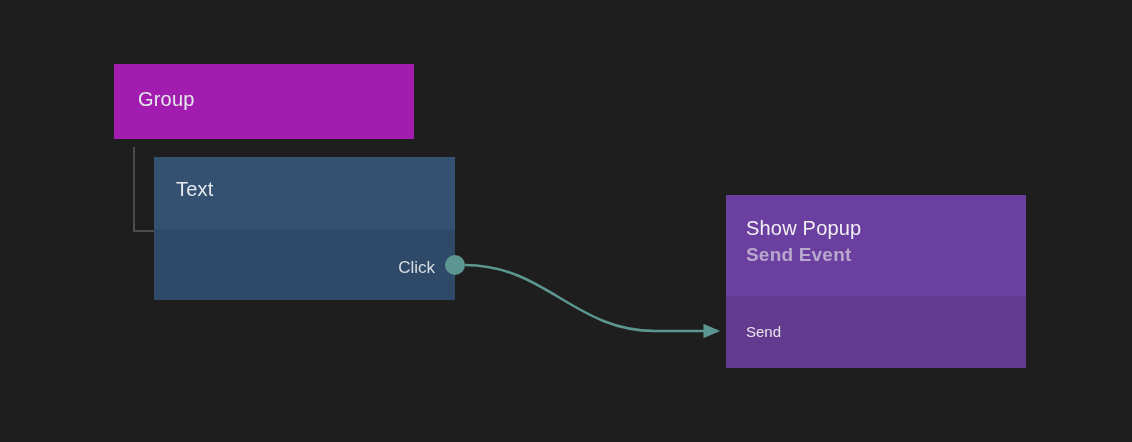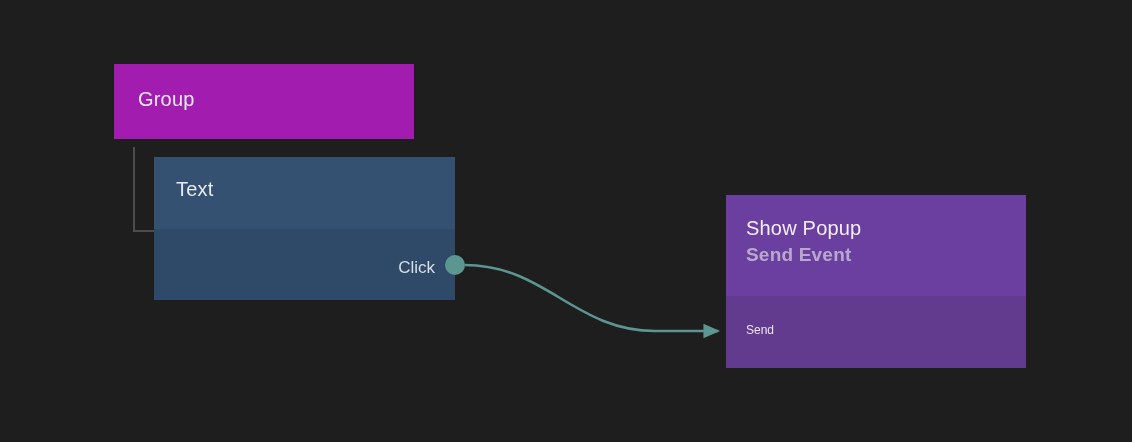--- a/index.html
+++ b/index.html
@@ -156,21 +156,21 @@
     position: relative;
   }
   .in-port-row {
     position: absolute;
     left: 20px;
     top: 28px;
     display: flex;
     align-items: center;
   }
   .in-port-label {
-    font-size: 12px;
+    font-size: 15px;
     color: #e9e5f0;
     line-height: 1;
     white-space: nowrap;
   }
 
   
   #wires {
     position: absolute;
     left: 0;
     top: 0;

